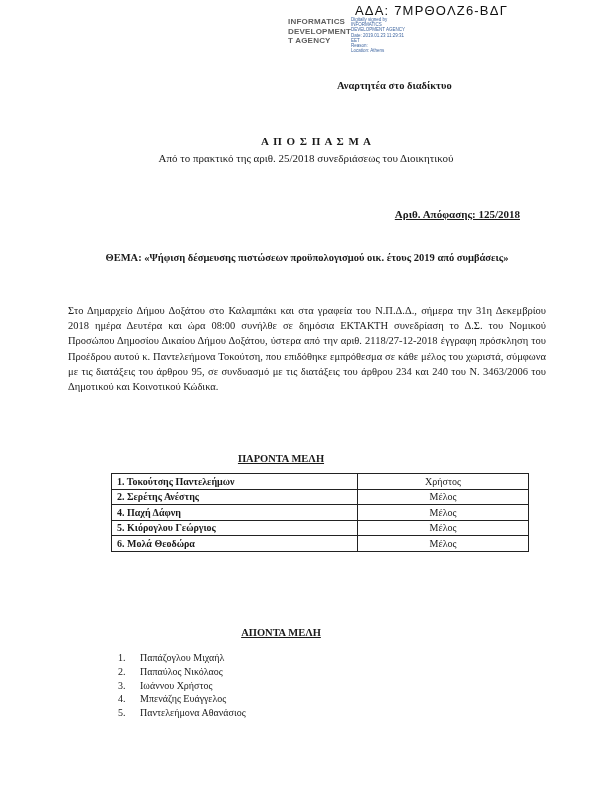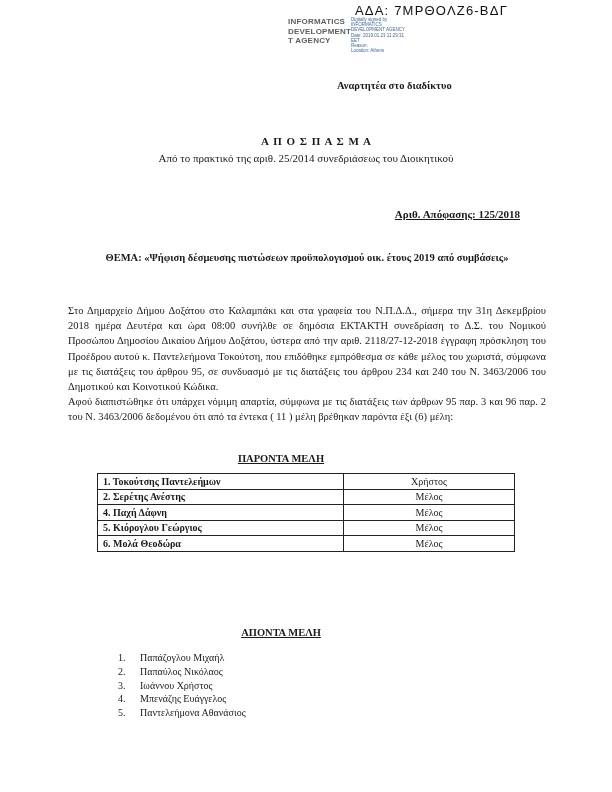--- a/index.html
+++ b/index.html
@@ -108,21 +108,21 @@
     font-size: 10.5px;
     font-weight: bold;
     text-decoration: underline;
   }
   .present-heading { top: 453px; }
   .absent-heading  { top: 627px; }
 
   table.members {
     position: absolute;
     top: 473px;
-    left: 97px;
+    left: 111px;
     width: 418px;
     border-collapse: collapse;
     font-size: 10px;
   }
   table.members td {
     border: 1px solid #222;
     padding: 1px 5px;
     height: 12.5px;
   }
   table.members td.name { width: 59%; font-weight: bold; }
@@ -159,30 +159,29 @@
       <div>EET</div>
       <div>Reason:</div>
       <div>Location: Athens</div>
     </div>
   </div>
 
   <div class="posted">Αναρτητέα στο διαδίκτυο</div>
 
   <div class="title-block">
     <div class="main-title">Α Π Ο Σ Π Α Σ Μ Α</div>
-    <div>Από το πρακτικό της αριθ. 25/2014 συνεδριάσεως του Διοικητικού</div>
+    <div>Από το πρακτικό της αριθ. 25/2018 συνεδριάσεως του Διοικητικού</div>
   </div>
 
   <div class="decision">Αριθ. Απόφασης: 125/2018</div>
 
   <div class="subject">ΘΕΜΑ: «Ψήφιση δέσμευσης πιστώσεων προϋπολογισμού οικ. έτους 2019 από συμβάσεις»</div>
 
   <div class="body-text">
     <p>Στο Δημαρχείο Δήμου Δοξάτου στο Καλαμπάκι και στα γραφεία του Ν.Π.Δ.Δ., σήμερα την 31η Δεκεμβρίου 2018 ημέρα Δευτέρα και ώρα 08:00 συνήλθε σε δημόσια ΕΚΤΑΚΤΗ συνεδρίαση το Δ.Σ. του Νομικού Προσώπου Δημοσίου Δικαίου Δήμου Δοξάτου, ύστερα από την αριθ. 2118/27-12-2018 έγγραφη πρόσκληση του Προέδρου αυτού κ. Παντελεήμονα Τοκούτση, που επιδόθηκε εμπρόθεσμα σε κάθε μέλος του χωριστά, σύμφωνα με τις διατάξεις του άρθρου 95, σε συνδυασμό με τις διατάξεις του άρθρου 234 και 240 του Ν. 3463/2006 του Δημοτικού και Κοινοτικού Κώδικα.</p>
-    <p>Αφού διαπιστώθηκε ότι υπάρχει νόμιμη απαρτία, σύμφωνα με τις διατάξεις των άρθρων 95 παρ. 3 και 96 παρ. 2 του Ν. 3463/2006 δεδομένου ότι από τα έντεκα ( 11 ) μέλη βρέθηκαν παρόντα έξι (6) μέλη:</p>
   </div>
 
   <div class="present-heading">ΠΑΡΟΝΤΑ ΜΕΛΗ</div>
 
   <table class="members">
     <tbody>
       <tr>
         <td class="name">1. Τοκούτσης Παντελεήμων</td>
         <td class="role">Χρήστος</td>
       </tr>

